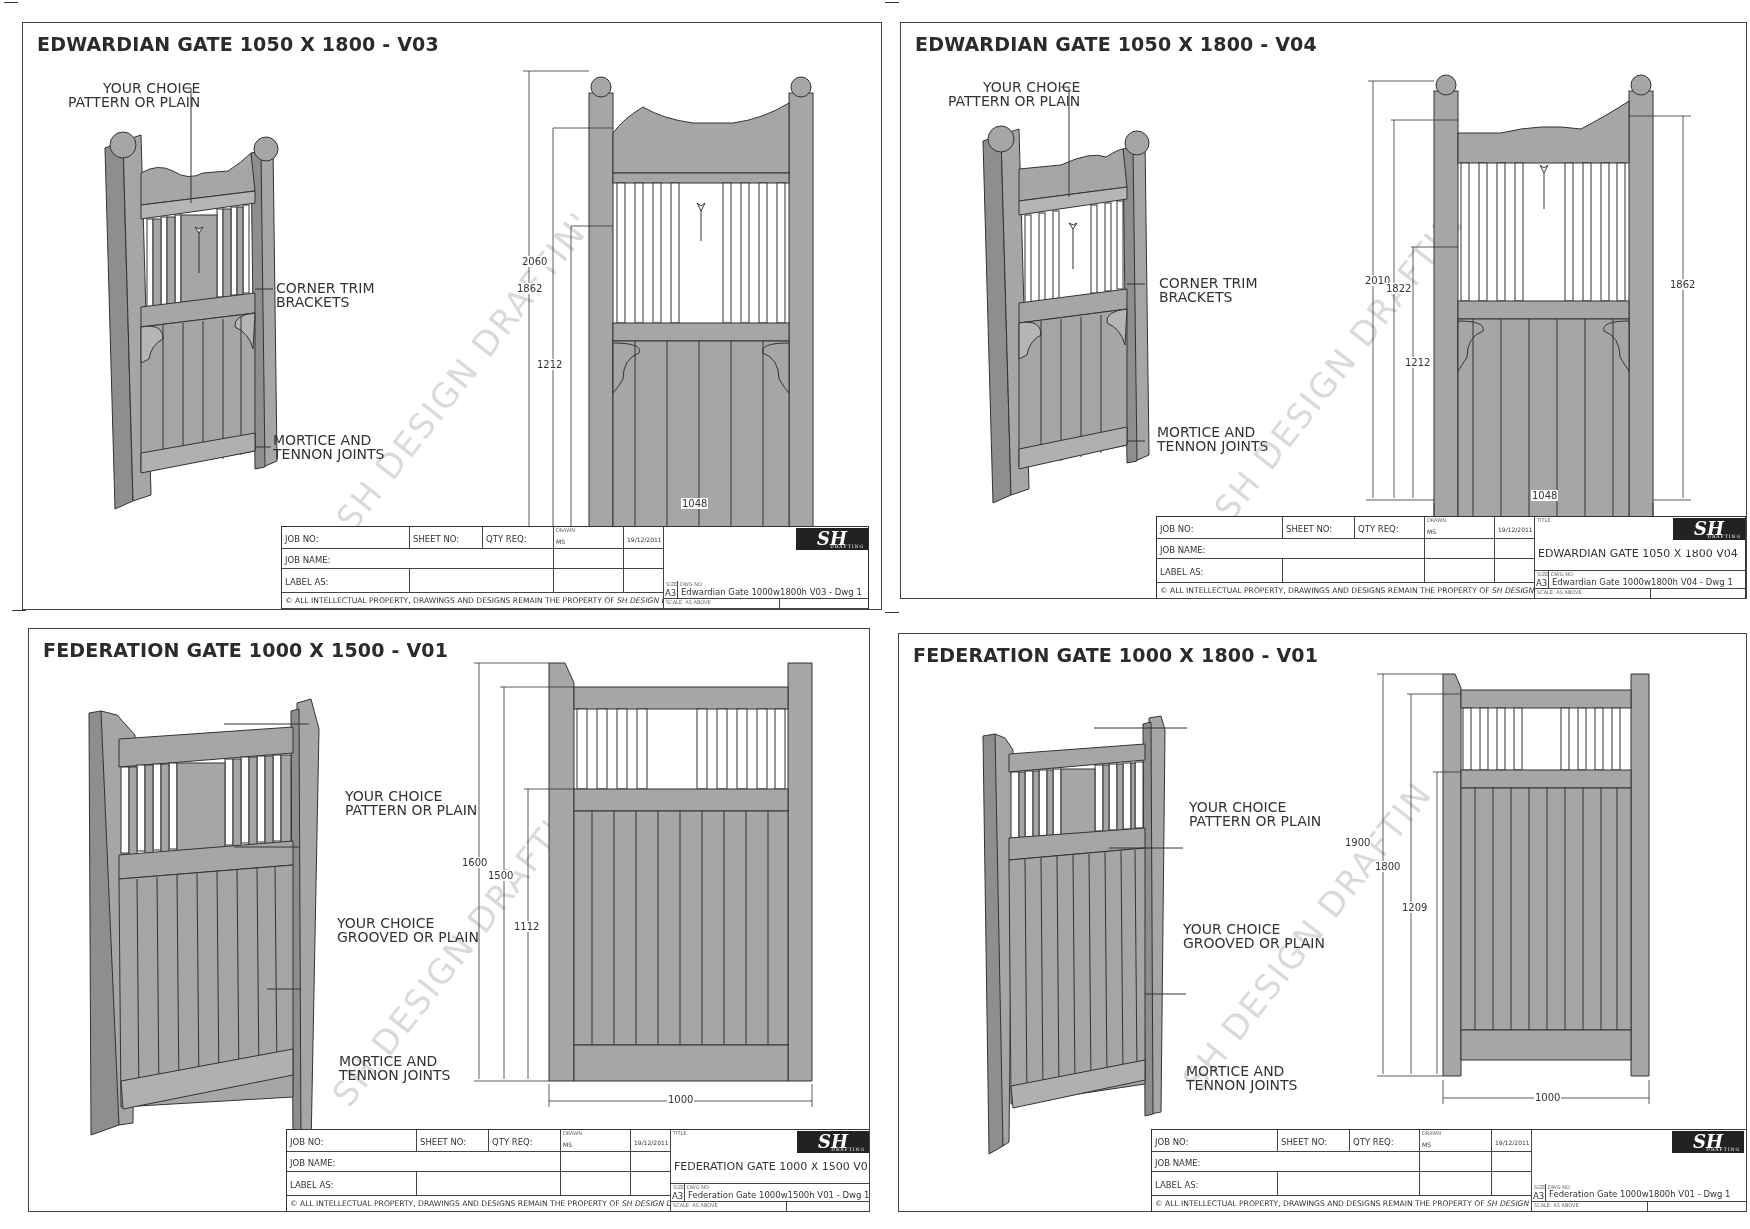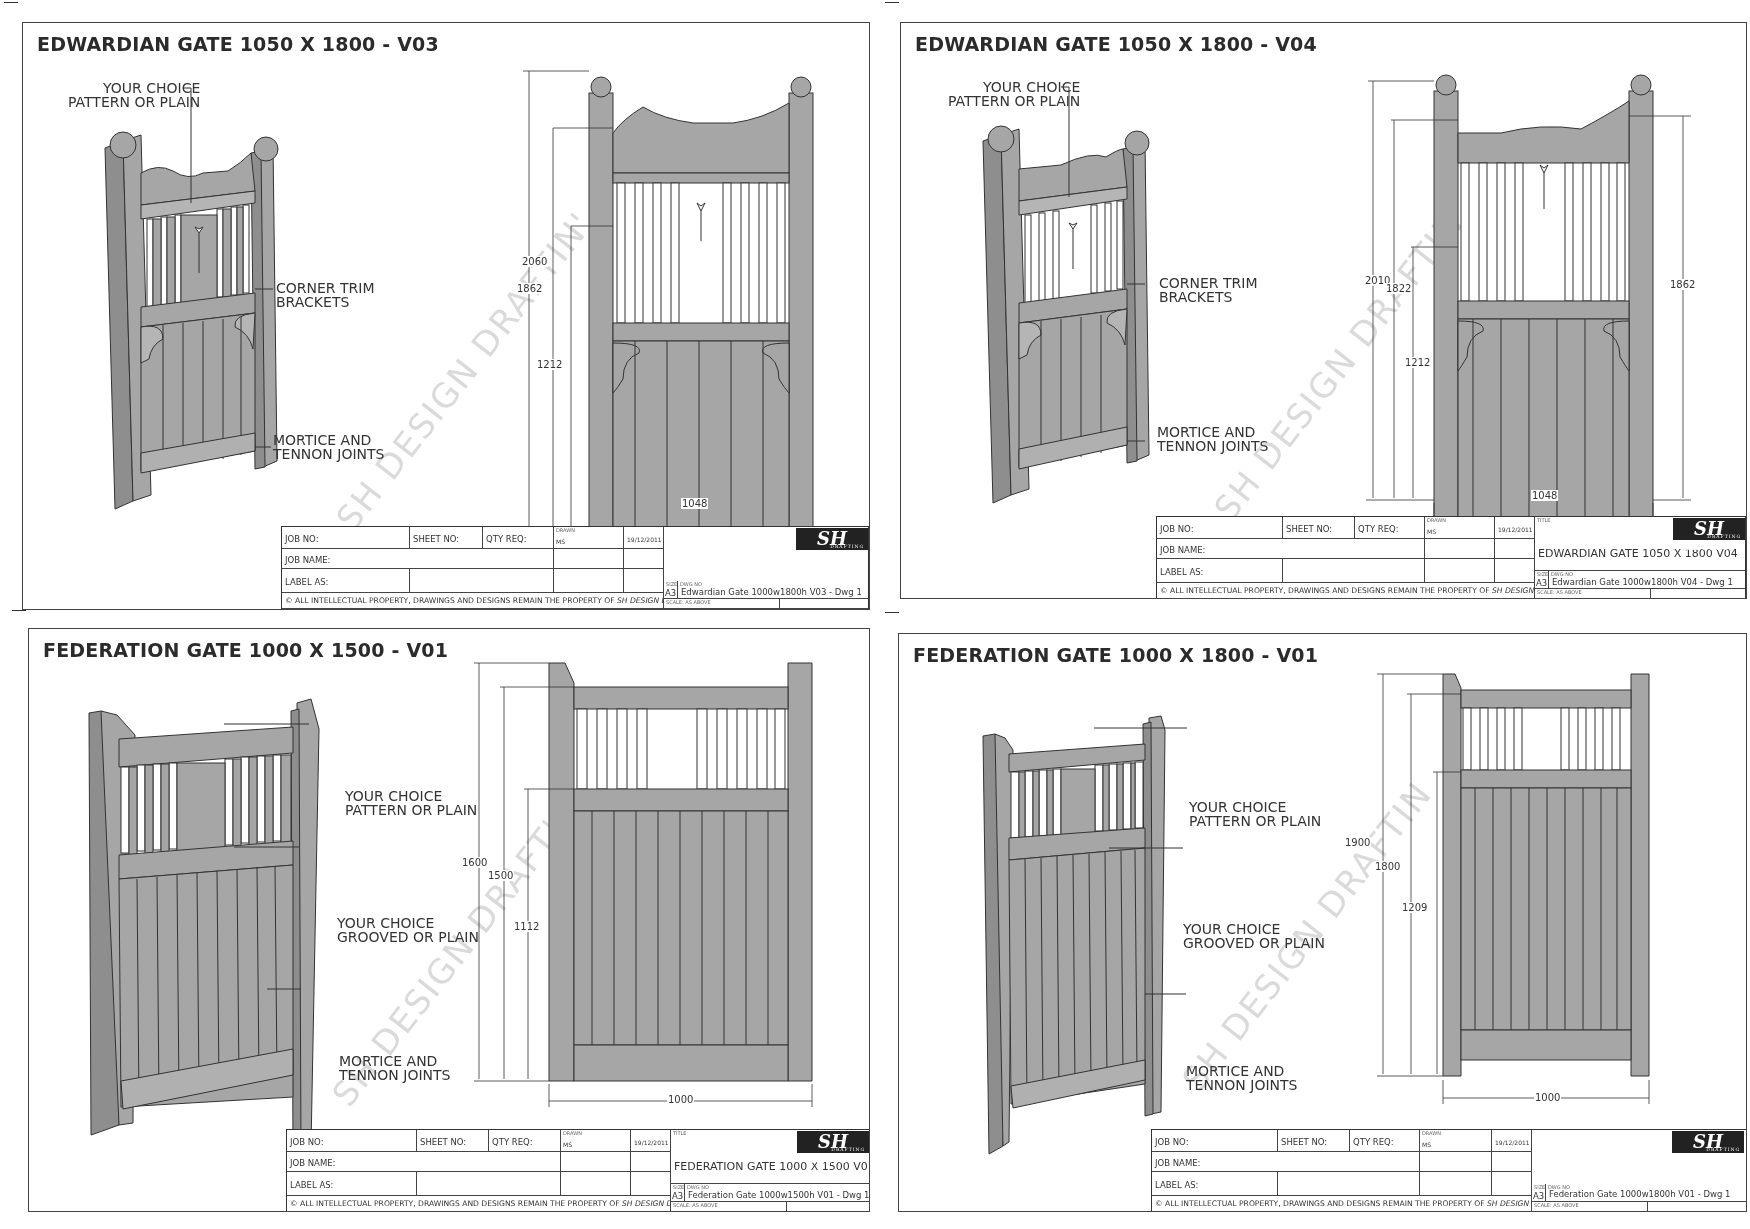--- a/index.html
+++ b/index.html
@@ -27,21 +27,21 @@
   .tick{position:absolute;background:#333;height:1px;}
 </style>
 </head>
 <body>
 
 <div class="tick" style="left:4px;top:2px;width:14px;"></div>
 <div class="tick" style="left:885px;top:2px;width:14px;"></div>
 <div class="tick" style="left:12px;top:610px;width:14px;"></div>
 <div class="tick" style="left:885px;top:612px;width:14px;"></div>
 
-<div class="panel" style="left:22px;top:22px;width:846px;height:586px;">
+<div class="panel" style="left:22px;top:22px;width:846px;height:586px;padding-left:12px;">
   <div class="ptitle">EDWARDIAN GATE 1050 X 1800 - V03</div>
   <div class="watermark" style="left:305px;top:490px;">SH DESIGN DRAFTIN'</div>
 
   <svg width="846" height="586">
 
     <g stroke="#333" stroke-width="1" fill="#a6a6a6">
       <polygon points="82,125 100,118 110,478 92,486" fill="#8e8e8e"></polygon>
       <polygon points="100,118 118,112 128,472 110,478"></polygon>
       <circle cx="100" cy="122" r="13" fill="#a6a6a6"></circle>
       <polygon points="235,128 250,122 254,438 240,444"></polygon>

